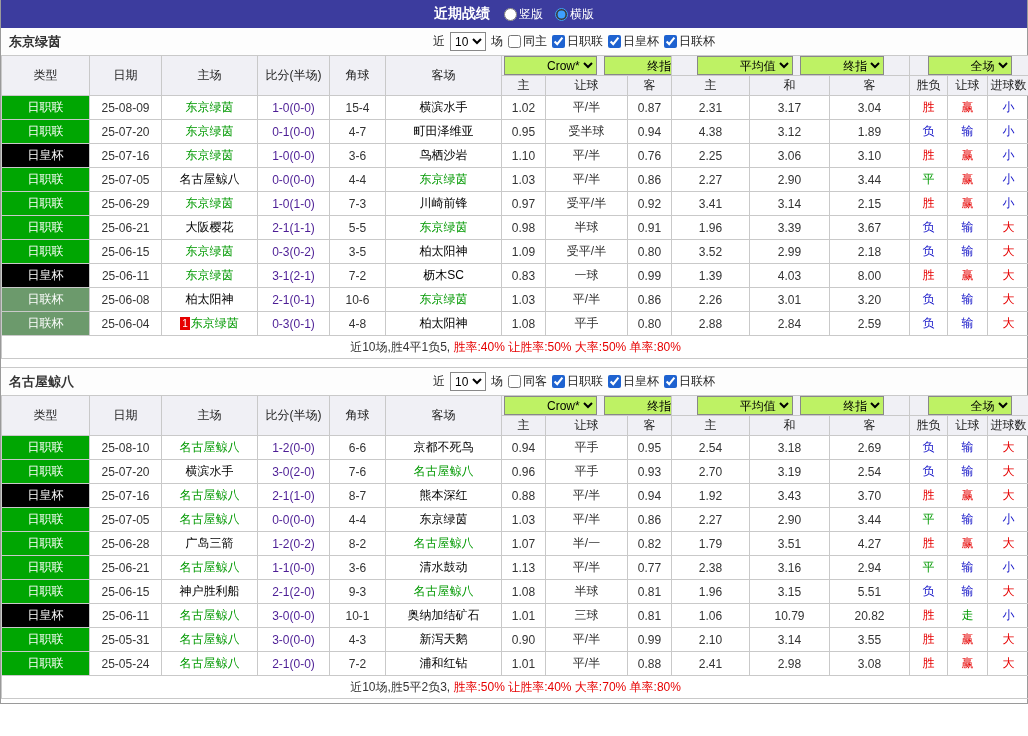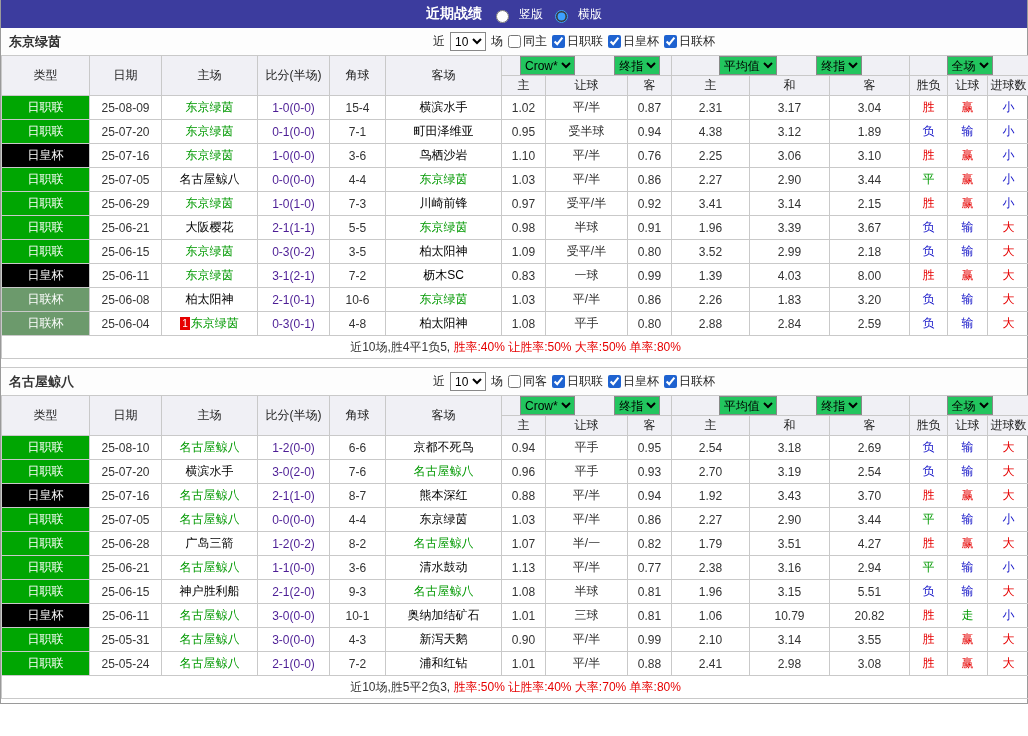--- a/index.html
+++ b/index.html
@@ -10,36 +10,36 @@
     color: #222;
     background: #fff;
   }
   .page { width: 1028px; border: 1px solid #9a9a9a; border-top: none; padding-bottom: 4px; }
   .topbar {
     height: 28px; background: #3c3c9e; display: flex; align-items: center;
     justify-content: center; gap: 14px;
   }
   .topbar-title { color: #fff; font-weight: bold; font-size: 14px; }
   .radio-group { display: flex; align-items: center; gap: 12px; }
-  .radio-label { display: flex; align-items: flex-end; gap: 10px; color: #fff; font-size: 12px; cursor: pointer; }
+  .radio-label { display: flex; align-items: center; gap: 2px; color: #fff; font-size: 12px; cursor: pointer; }
   .radio-label input { accent-color: #3da0ff; margin: 0; }
 
   .section { margin-top: 0; }
   .section + .section { margin-top: 8px; border-top: 1px solid #c9c9c9; }
   .section-head { position: relative; height: 27px; background: #fdfdfd; }
   .team-title { position: absolute; left: 8px; top: 5px; font-size: 13px; font-weight: bold; color: #333; }
   .controls { position: absolute; left: 432px; top: 0; height: 100%; display: flex; align-items: center; gap: 5px; }
   .controls select { height: 19px; font-size: 12px; border: 1px solid #888; background: #fff; }
   .chk-label { display: flex; align-items: center; gap: 2px; cursor: pointer; }
   .chk-label input { accent-color: #1e62d0; width: 13px; height: 13px; margin: 0; }
 
   table { width: 100%; border-collapse: collapse; table-layout: fixed; font-size: 12px; }
   th, td { border: 1px solid #c9c9c9; text-align: center; white-space: nowrap; overflow: hidden; padding: 0; }
   thead th { background: #f0f0f5; font-weight: normal; height: 20px; color: #222; }
-  thead select { height: 19px; font-size: 12px; border: 1px solid #888; background: #22c55e; margin: 0 18px; }
+  thead select { height: 19px; font-size: 12px; border: 1px solid #888; background: #bef264; margin: 0 2px; padding-left: 38px; }
   tbody td { height: 24px; color: #333; }
   .lg { color: #fff; }
   .lg-j { background: #00a602; }
   .lg-e { background: #000000; }
   .lg-l { background: #6c9a6c; }
   .tname { color: #000; }
   .tname.focal { color: #009900; }
   .score-txt, .half-txt { color: #4c1d95; }
   .odds { color: #333; }
   .c-r { color: #e60000; }
@@ -160,21 +160,21 @@
             <td class="odds">3.04</td>
             <td class="c-r">胜</td>
             <td class="c-r">赢</td>
             <td class="c-b">小</td>
           </tr>
           <tr>
             <td class="lg lg-j">日职联</td>
             <td>25-07-20</td>
             <td><span class="tname focal">东京绿茵</span></td>
             <td><span class="score-txt">0-1</span><span class="half-txt">(0-0)</span></td>
-            <td>7-1</td>
+            <td>4-7</td>
             <td><span class="tname">町田泽维亚</span></td>
             <td class="odds">0.95</td>
             <td class="odds">受半球</td>
             <td class="odds">0.94</td>
             <td class="odds">4.38</td>
             <td class="odds">3.12</td>
             <td class="odds">1.89</td>
             <td class="c-b">负</td>
             <td class="c-b">输</td>
             <td class="c-b">小</td>
@@ -285,21 +285,21 @@
             <td class="lg lg-l">日联杯</td>
             <td>25-06-08</td>
             <td><span class="tname">柏太阳神</span></td>
             <td><span class="score-txt">2-1</span><span class="half-txt">(0-1)</span></td>
             <td>10-6</td>
             <td><span class="tname focal">东京绿茵</span></td>
             <td class="odds">1.03</td>
             <td class="odds">平/半</td>
             <td class="odds">0.86</td>
             <td class="odds">2.26</td>
-            <td class="odds">1.83</td>
+            <td class="odds">3.01</td>
             <td class="odds">3.20</td>
             <td class="c-b">负</td>
             <td class="c-b">输</td>
             <td class="c-r">大</td>
           </tr>
           <tr>
             <td class="lg lg-l">日联杯</td>
             <td>25-06-04</td>
             <td><span class="badge">1</span><span class="tname focal">东京绿茵</span></td>
             <td><span class="score-txt">0-3</span><span class="half-txt">(0-1)</span></td>

